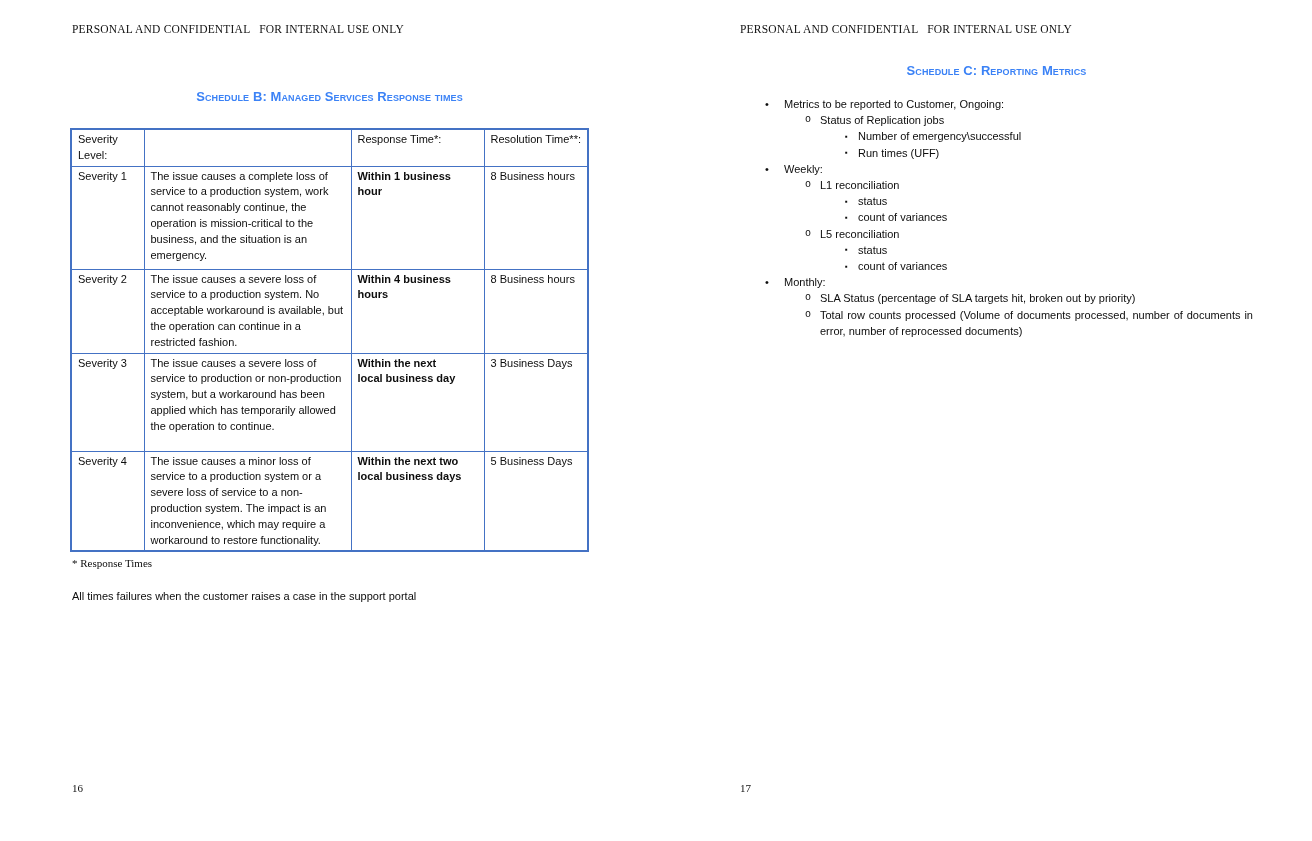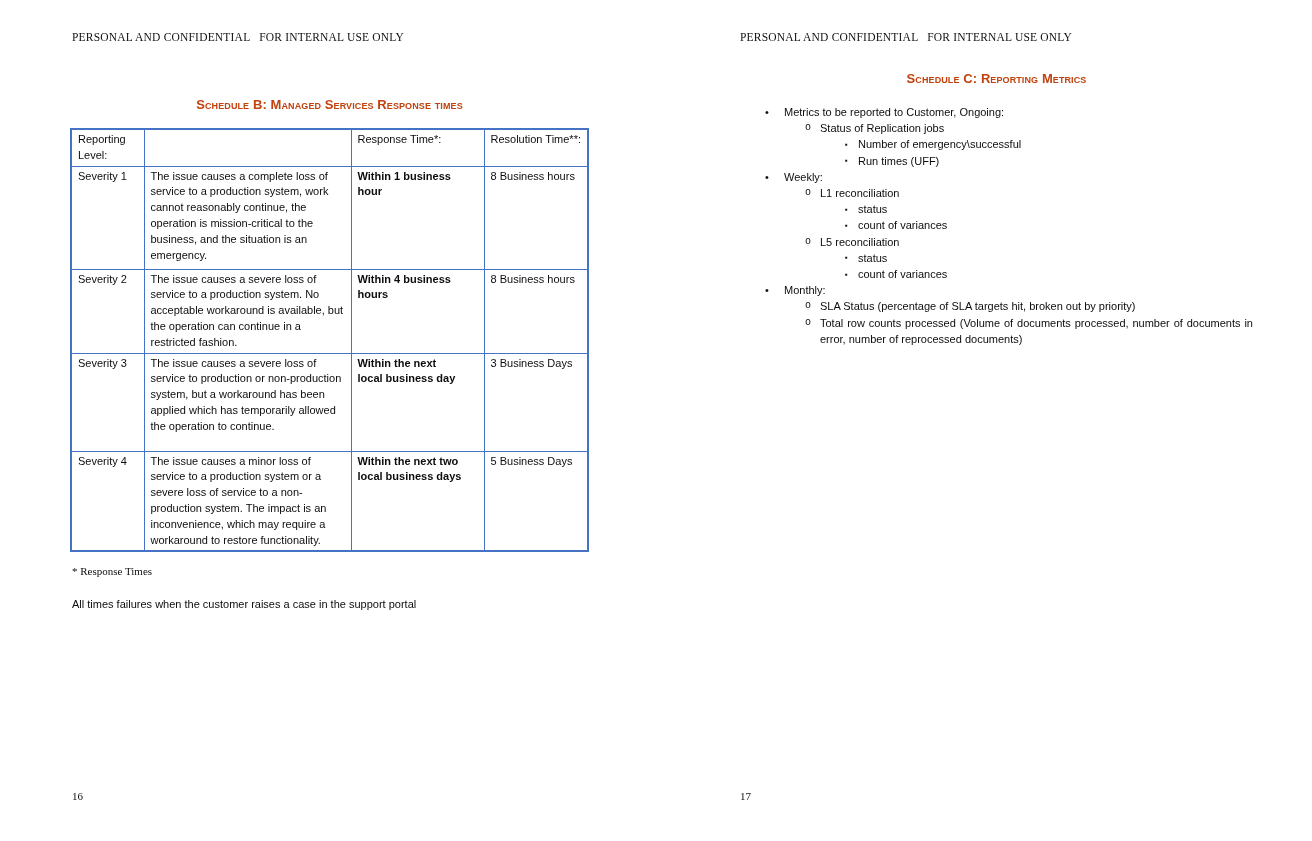--- a/index.html
+++ b/index.html
@@ -3,30 +3,30 @@
 <meta charset="utf-8">
 <style>
   * { margin:0; padding:0; box-sizing:border-box; }
   html,body { background:#ffffff; }
   body {
     width:1312px; height:841px; position:relative;
     font-family:"Liberation Sans", sans-serif;
     color:#000;
     overflow:hidden;
   }
-  .abs { position:absolute;margin-top:8px; }
+  .abs { position:absolute; }
   .serif { font-family:"Liberation Serif", serif; }
 
   .page-header {
     top:23px; font-size:11.5px; letter-spacing:.2px;
     white-space:pre; color:#111;
   }
   .doc-title {
     font-weight:bold; font-variant:small-caps; font-size:13px;
-    text-align:center; letter-spacing:.1px; color:#c2410c;
+    text-align:center; letter-spacing:.1px; color:#3b82f6;
   }
   .title-left  { left:72px;  top:89px; width:515px;text-align:center; }
   .title-right { left:740px; top:63px; width:513px; }
 
   
   table.sev {
     position:absolute; left:70px; top:128px; width:517px;
     border-collapse:collapse; table-layout:fixed;
     border:2px solid #4472C4;
   }
@@ -65,21 +65,21 @@
 
   <table class="sev">
     <colgroup>
       <col style="width:73px">
         <col style="width:207px">
       <col style="width:133px">
         <col style="width:104px">
     </colgroup>
     <tbody>
       <tr style="height:34px">
-        <td>Reporting Level:</td>
+        <td>Severity Level:</td>
         <td></td>
         <td>Response Time*:</td>
         <td>Resolution Time**:</td>
       </tr>
       <tr style="height:103px">
         <td>Severity 1</td>
         <td>The issue causes a complete loss of service to a production system, work cannot reasonably continue, the operation is mission-critical to the business, and the situation is an emergency.</td>
         <td>
             <div class="narrow">Within 1 business hour</div>
           </td>

